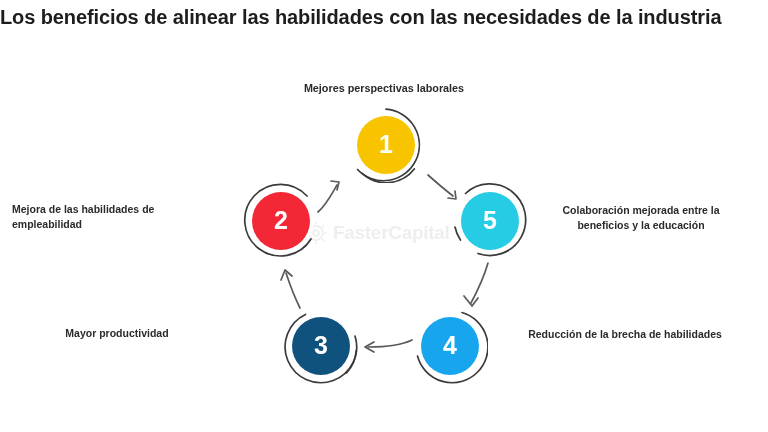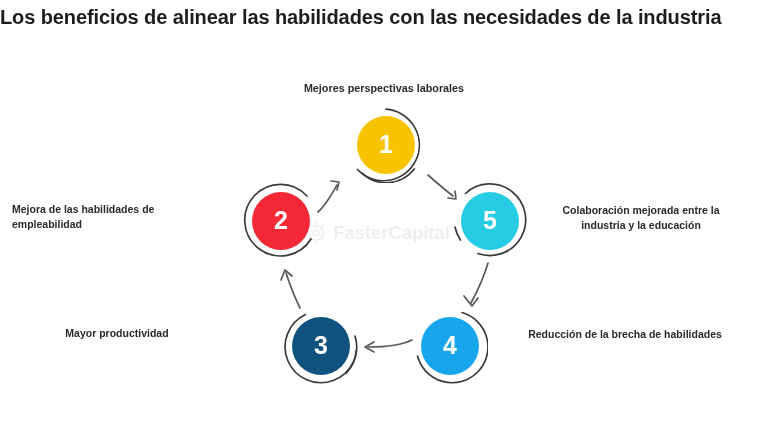--- a/index.html
+++ b/index.html
@@ -231,16 +231,16 @@
     <div>Mejora de las habilidades de</div>
     <div>empleabilidad</div>
   </div>
 
   <div class="label label-left-bottom">Mayor productividad</div>
 
   <div class="label label-right-bottom">Reducción de la brecha de habilidades</div>
 
   <div class="label label-right-mid">
     <div>Colaboración mejorada entre la</div>
-    <div>industria y la educación</div>
+    <div>beneficios y la educación</div>
   </div>
 
 </div>
 
 </body></html>

